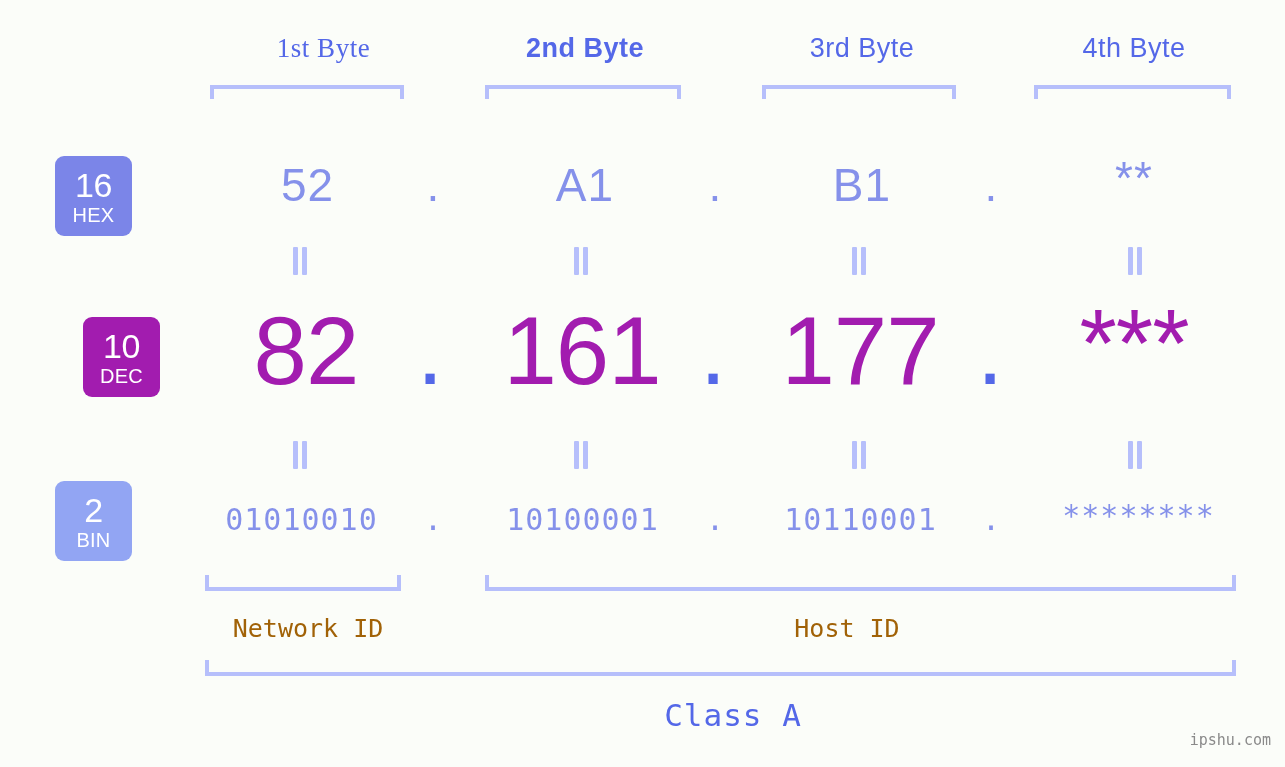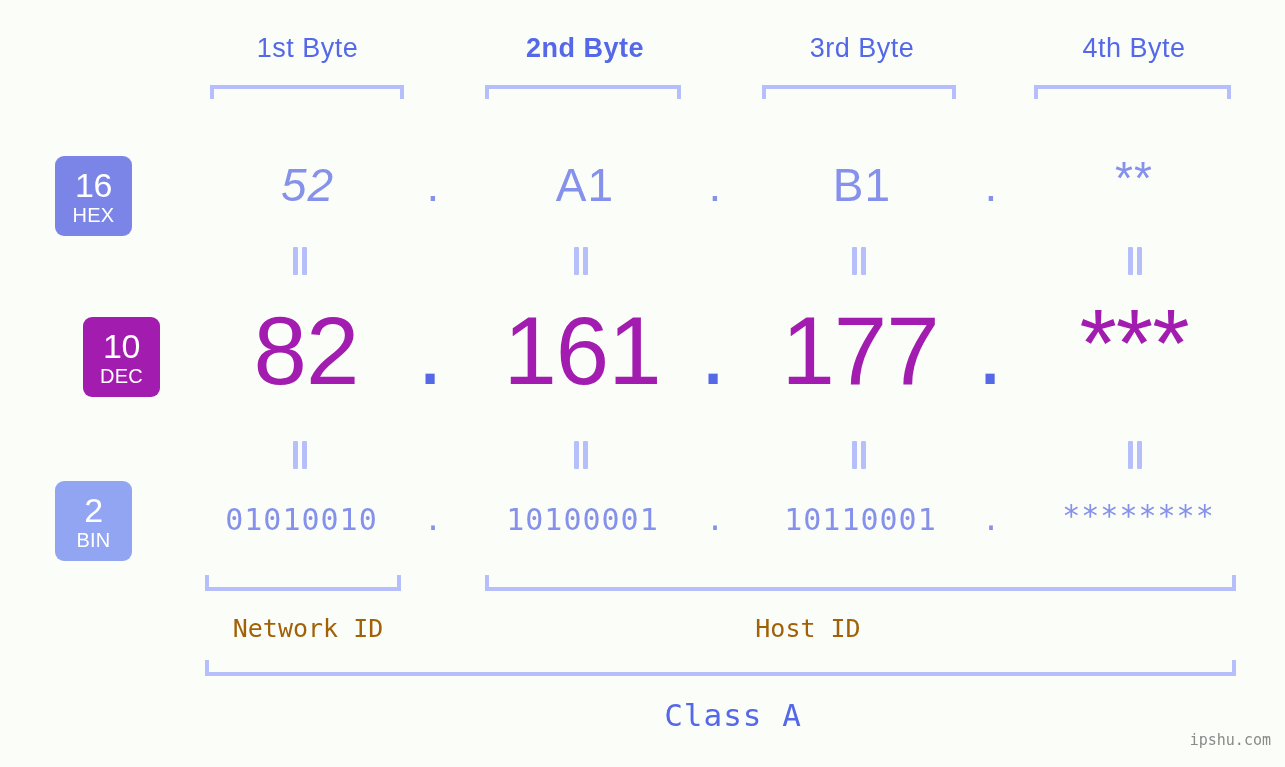--- a/index.html
+++ b/index.html
@@ -196,21 +196,21 @@
     color: #8a8a8a;
     font-family: "DejaVu Sans Mono", monospace;
     letter-spacing: 0px;
   }
 </style>
 </head>
 <body>
 
 <div class="stage">
 
-  <div class="byte-label" style="left:190px; width:235px;">1st Byte</div>
+  <div class="byte-label" style="left:206px; width:235px;font-family:Liberation Serif, serif;">1st Byte</div>
   <div class="byte-label" style="left:470px; width:230px;font-weight:bold;">2nd Byte</div>
   <div class="byte-label" style="left:748px; width:228px;">3rd Byte</div>
   <div class="byte-label" style="left:1020px; width:228px;">4th Byte</div>
 
   <div class="bracket-top" style="left:210px; width:194px;"></div>
   <div class="bracket-top" style="left:485px; width:196px;"></div>
   <div class="bracket-top" style="left:762px; width:194px;"></div>
   <div class="bracket-top" style="left:1034px; width:197px;"></div>
 
   <div class="badge" id="badge-hex">
@@ -220,21 +220,21 @@
   <div class="badge" id="badge-dec">
     <span class="num">10</span>
     <span class="abbr">DEC</span>
   </div>
   <div class="badge" id="badge-bin">
     <span class="num">2</span>
     <span class="abbr">BIN</span>
   </div>
 
   <div class="row-hex">
-    <div class="cell hex-val" style="left:190px; width:235px; top:13px;font-style:italic;">52</div>
+    <div class="cell hex-val" style="left:190px; width:235px; top:13px;">52</div>
     <div class="cell hex-dot" style="left:410px; width:46px; top:13px;">.</div>
     <div class="cell hex-val" style="left:470px; width:230px; top:13px;">A1</div>
     <div class="cell hex-dot" style="left:692px; width:46px; top:13px;">.</div>
     <div class="cell hex-val" style="left:748px; width:228px; top:13px;">B1</div>
     <div class="cell hex-dot" style="left:968px; width:46px; top:13px;">.</div>
     <div class="cell hex-val" style="left:1020px; width:228px; top:6px;">**</div>
   </div>
 
   <div class="eq eq-row1" style="left:292px;">
     <span class="b1"></span>
@@ -287,20 +287,20 @@
     <div class="cell bin-dot" style="left:692px; width:46px; top:13px;">.</div>
     <div class="cell bin-val" style="left:744px; width:233px; top:13px;">10110001</div>
     <div class="cell bin-dot" style="left:968px; width:46px; top:13px;">.</div>
     <div class="cell bin-val" style="left:1022px; width:233px; top:9px;">********</div>
   </div>
 
   <div class="bracket-bottom" style="left:205px; top:575px; width:196px;"></div>
   <div class="bracket-bottom" style="left:485px; top:575px; width:751px;"></div>
 
   <div class="id-label" style="left:185px; top:614px; width:246px;">Network ID</div>
-  <div class="id-label" style="left:685px; top:614px; width:246px;">Host ID</div>
+  <div class="id-label" style="left:724px; top:614px; width:246px;">Host ID</div>
 
   <div class="bracket-bottom" style="left:205px; top:660px; width:1031px;"></div>
   <div class="class-label" style="left:610px; top:697px; width:246px;">Class A</div>
 
   <div class="watermark">ipshu.com</div>
 
 </div>
 
 </body></html>

